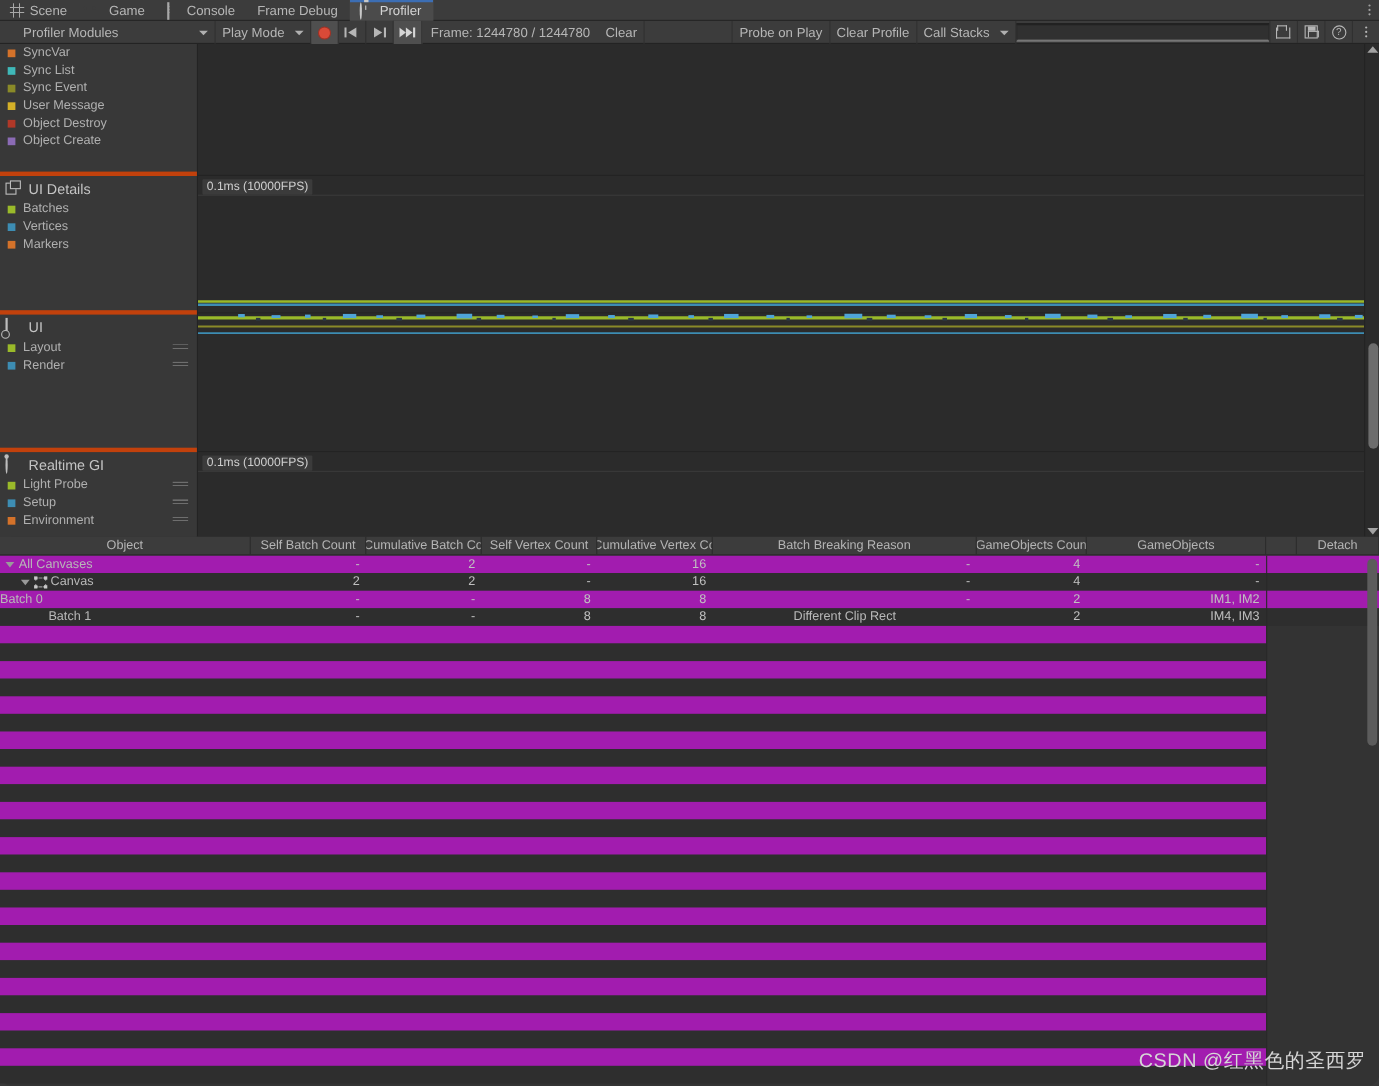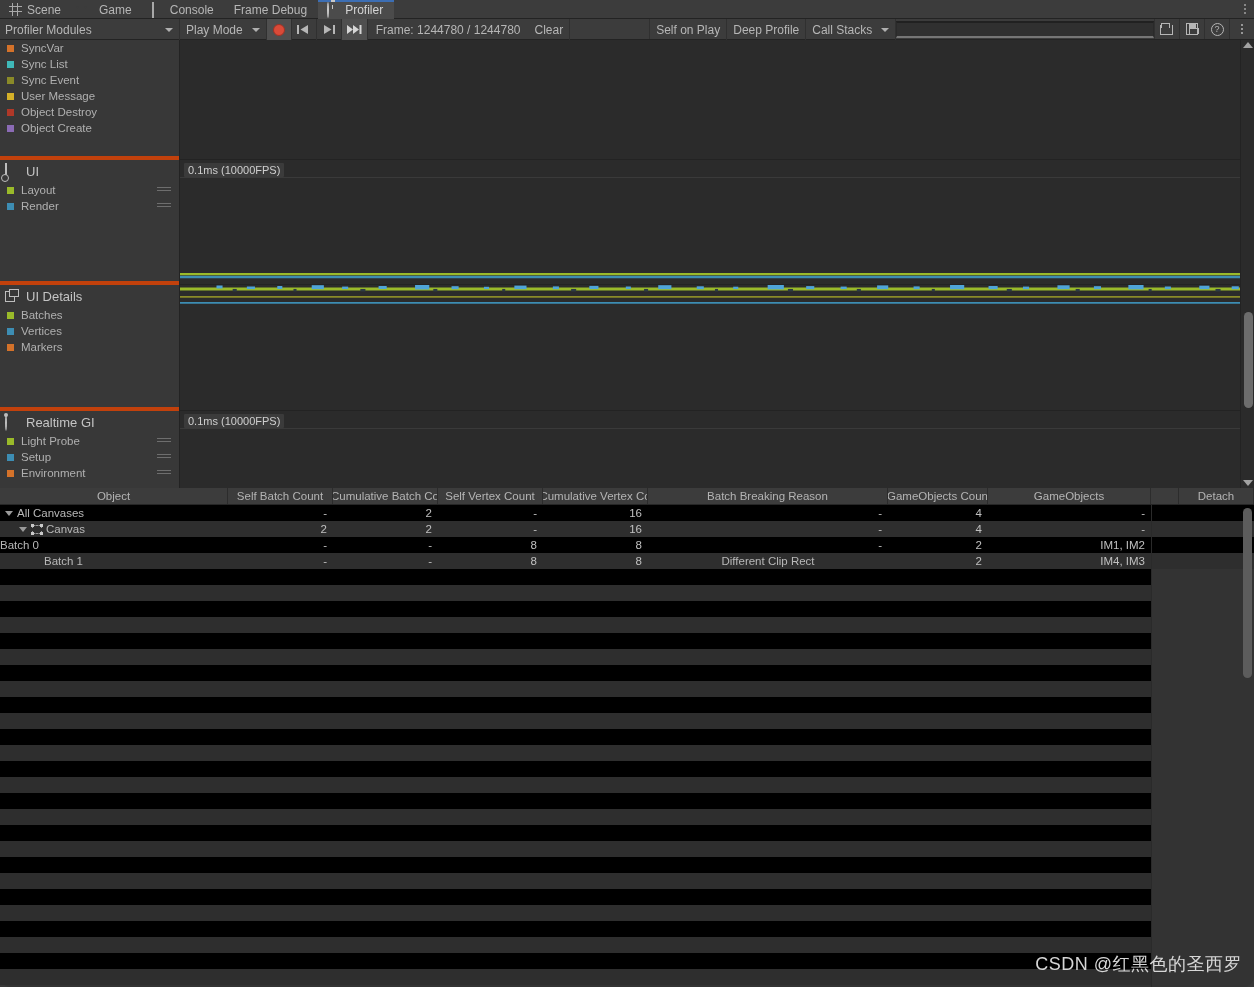--- a/index.html
+++ b/index.html
@@ -64,21 +64,21 @@
     position: absolute; top: 19px; left: 0; width: 1254px; height: 21px;
     background: #3c3c3c; display: flex; align-items: stretch;
     border-bottom: 1px solid #232323;
     font-size: 12px;
   }
   .tb-item {
     display: flex; align-items: center; height: 21px; padding: 0 6px;
     color: #b6b6b6; white-space: nowrap; border-right: 1px solid #303030;
   }
   .tb-dd { gap: 6px; justify-content: space-between; }
-  .tb-modules { width: 180px; padding-left: 5px; }
+  .tb-modules { width: 180px; padding-left: 5px; margin-left: 16px; }
   .caret { width: 0; height: 0; border-left: 4px solid transparent; border-right: 4px solid transparent;
            border-top: 4px solid #b0b0b0; flex: none; }
   .tb-btn {
     display: flex; align-items: center; justify-content: center;
     height: 21px; min-width: 25px; padding: 0 5px;
     border-right: 1px solid #303030; color: #b6b6b6;
   }
   .tb-btn.pressed { background: #4f4f4f; }
   .rec-dot { width: 12px; height: 12px; border-radius: 50%; background: #d94a38;
              border: 1px solid #9e3226; }
@@ -177,21 +177,21 @@
   
   .table { position: absolute; top: 488px; left: 0; width: 1254px; height: 499px; background: #333333; border-radius: 11px; }
   .thead { display: flex; height: 17px; background: #3c3c3c; border-bottom: 1px solid #262626; }
   .th {
     display: flex; align-items: center; justify-content: center; height: 16px;
     font-size: 11.5px; color: #b4b4b4; border-right: 1px solid #2c2c2c;
     overflow: hidden; white-space: nowrap; flex: none;
   }
   .tbody { position: absolute; top: 17px; left: 0; width: 1254px; height: 482px; overflow: hidden; }
   .tr { display: flex; height: 16px; font-size: 11.5px; color: #b8b8b8; }
-  .tr.odd { background: #000000; }
+  .tr.odd { background: #a21caf; }
   .tr.even { background: #2e2e2e; }
   .td { height: 16px; line-height: 16px; flex: none; overflow: hidden; white-space: nowrap; }
   .td.num { text-align: right; padding-right: 6px; color: #c0c0c0; }
   .td.ctr { text-align: center; }
   .td.obj { text-align: left; display: flex; align-items: center; }
   .foldout {
     width: 0; height: 0; flex: none; margin-right: 4px;
     border-left: 4.5px solid transparent; border-right: 4.5px solid transparent;
     border-top: 5px solid #9a9a9a;
   }
@@ -286,24 +286,24 @@
         </svg>
     </div>
     <div class="tb-item tb-frame">
       <span>Frame: 1244780 / 1244780</span>
     </div>
     <div class="tb-item">
       <span>Clear</span>
     </div>
     <div class="tb-blank"></div>
     <div class="tb-item">
-      <span>Self on Play</span>
+      <span>Probe on Play</span>
     </div>
     <div class="tb-item">
-      <span>Deep Profile</span>
+      <span>Clear Profile</span>
     </div>
     <div class="tb-item tb-dd" style="gap:9px">
       <span>Call Stacks</span>
       <span class="caret"></span>
     </div>
     <input class="tb-search" type="text" placeholder="" style="">
     <div class="tb-right">
       <div class="tb-icobtn">
         <span class="ico-open"></span>
       </div>
@@ -347,53 +347,53 @@
         <div class="mrow">
           <span class="swatch" style="background:#b03828"></span>
           <span>Object Destroy</span>
         </div>
         <div class="mrow">
           <span class="swatch" style="background:#8b6bb5"></span>
           <span>Object Create</span>
         </div>
       </div>
 
+      <div class="mgroup" style="height:126px">
+        <div class="mgroup-head">
+          <span class="ghead-ico"><span class="ico-uidet"></span></span>
+          <span>UI Details</span>
+        </div>
+        <div class="mrow">
+          <span class="swatch" style="background:#9aba2a"></span>
+          <span>Batches</span>
+        </div>
+        <div class="mrow">
+          <span class="swatch" style="background:#3d8db3"></span>
+          <span>Vertices</span>
+        </div>
+        <div class="mrow">
+          <span class="swatch" style="background:#d4722a"></span>
+          <span>Markers</span>
+        </div>
+      </div>
+
       <div class="mgroup" style="height:125px">
         <div class="mgroup-head">
           <span class="ghead-ico"><span class="ico-uiblock"></span></span>
           <span>UI</span>
         </div>
         <div class="mrow">
           <span class="swatch" style="background:#9aba2a"></span>
           <span>Layout</span>
           <span class="grip"></span>
         </div>
         <div class="mrow">
           <span class="swatch" style="background:#3d8db3"></span>
           <span>Render</span>
           <span class="grip"></span>
-        </div>
-      </div>
-
-      <div class="mgroup" style="height:126px">
-        <div class="mgroup-head">
-          <span class="ghead-ico"><span class="ico-uidet"></span></span>
-          <span>UI Details</span>
-        </div>
-        <div class="mrow">
-          <span class="swatch" style="background:#9aba2a"></span>
-          <span>Batches</span>
-        </div>
-        <div class="mrow">
-          <span class="swatch" style="background:#3d8db3"></span>
-          <span>Vertices</span>
-        </div>
-        <div class="mrow">
-          <span class="swatch" style="background:#d4722a"></span>
-          <span>Markers</span>
         </div>
       </div>
 
       <div class="mgroup" style="height:77px;border-bottom:none">
         <div class="mgroup-head">
           <span class="ghead-ico"><span class="ico-gi"></span></span>
           <span>Realtime GI</span>
         </div>
         <div class="mrow">
           <span class="swatch" style="background:#9aba2a"></span>

